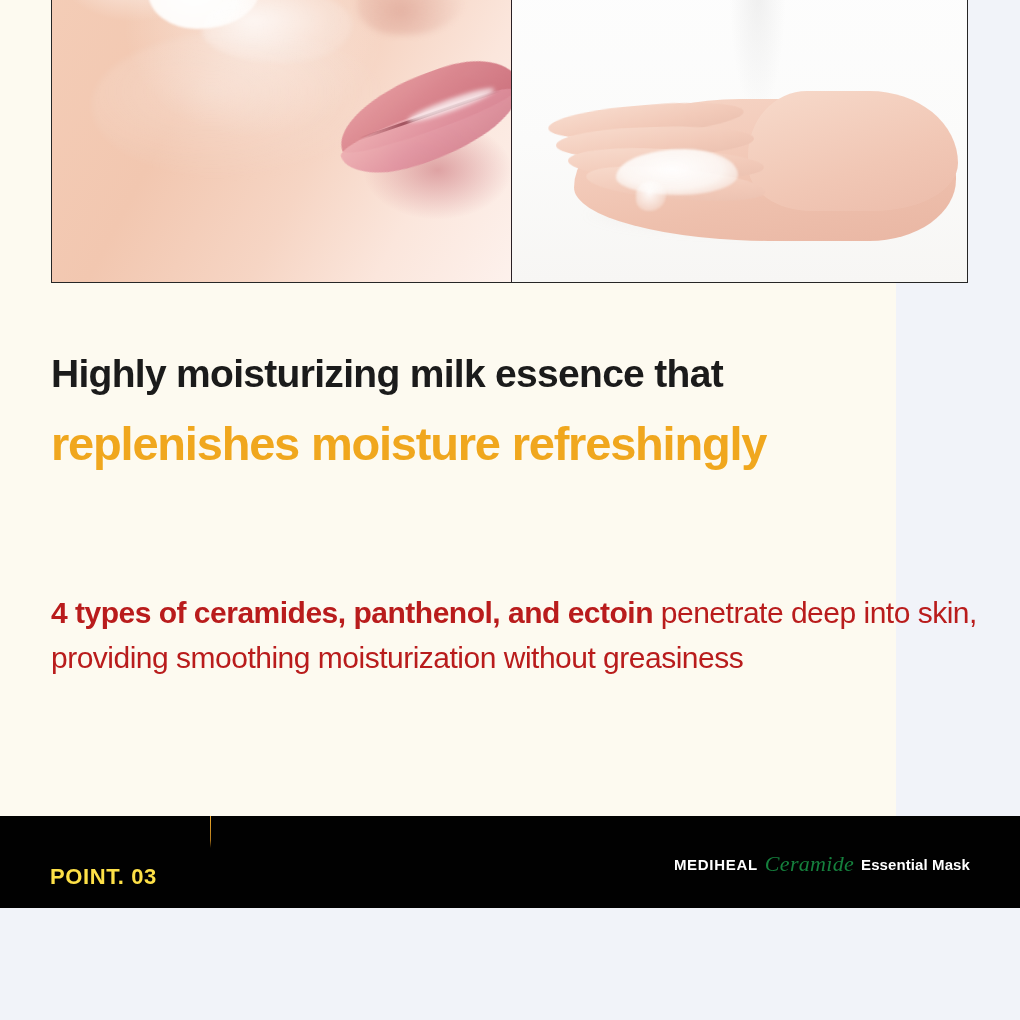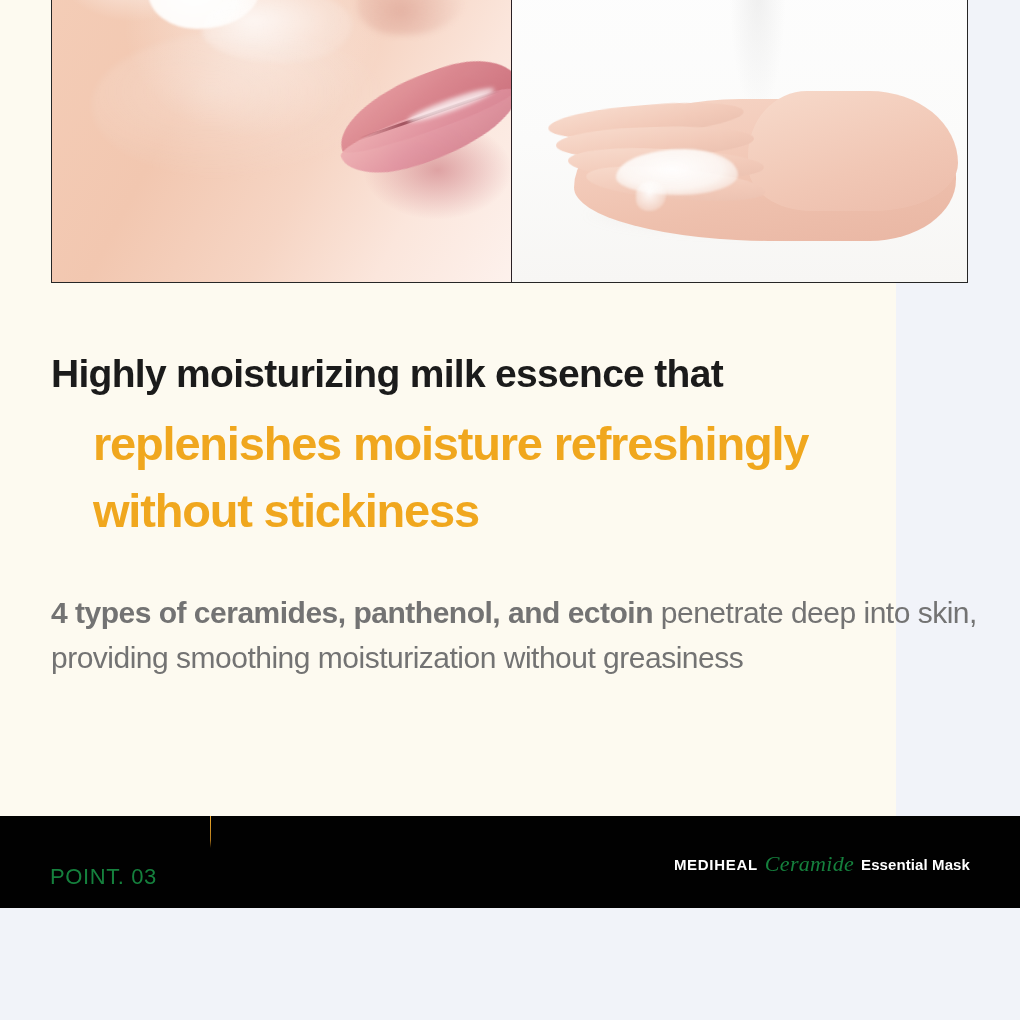--- a/index.html
+++ b/index.html
@@ -231,33 +231,32 @@
   .headline-accent {
     margin: 14px 0 0 0;
     font-size: 47px;
     font-weight: 800;
     letter-spacing: -1.2px;
     color: #f0a71e;
     line-height: 1.44;
   }
   .headline-accent .hl-line {
     display: block;
-    margin-left: 42px;
   }
 
   
   .body-copy {
     position: absolute;
     left: 51px;
     top: 590px;
     width: 930px;
     margin: 0;
     font-size: 30px;
     font-weight: 400;
-    color: #737373;
+    color: #b91c1c;
     line-height: 1.5;
     letter-spacing: -0.5px;
   }
   .body-copy .lead {
     font-weight: 700;
   }
 
   
   .footer-bar {
     position: absolute;
@@ -274,23 +273,23 @@
     width: 1px;
     height: 32px;
     background: linear-gradient(180deg, #f2ad2c 0%, #b2781c 75%, rgba(120,80,20,0) 100%);
   }
   .point-label {
     position: absolute;
     left: 50px;
     top: 48px;
     margin: 0;
     font-size: 22px;
-    font-weight: 400;
+    font-weight: 700;
     letter-spacing: 0.6px;
-    color: #15803d;
+    color: #fde047;
     text-align: center;
   }
   .brand-lockup {
     position: absolute;
     right: 50px;
     top: 850px;
     display: flex;
     align-items: baseline;
     gap: 7px;
     white-space: nowrap;
@@ -360,21 +359,20 @@
         <div class="essence-blob"></div>
         <div class="essence-drip"></div>
       </div>
 
     </div>
 
     <div class="headline-block">
       <h1 class="headline-dark">Highly moisturizing milk essence that</h1>
       <h2 class="headline-accent">
         <span class="hl-line">replenishes moisture refreshingly</span>
-        <span class="hl-line">without stickiness</span>
       </h2>
     </div>
 
     <p class="body-copy">
       <span class="lead">4 types of ceramides, panthenol, and ectoin</span><span> penetrate deep into skin, providing smoothing moisturization without greasiness</span>
     </p>
 
   </div>
 
   <div class="footer-bar">

